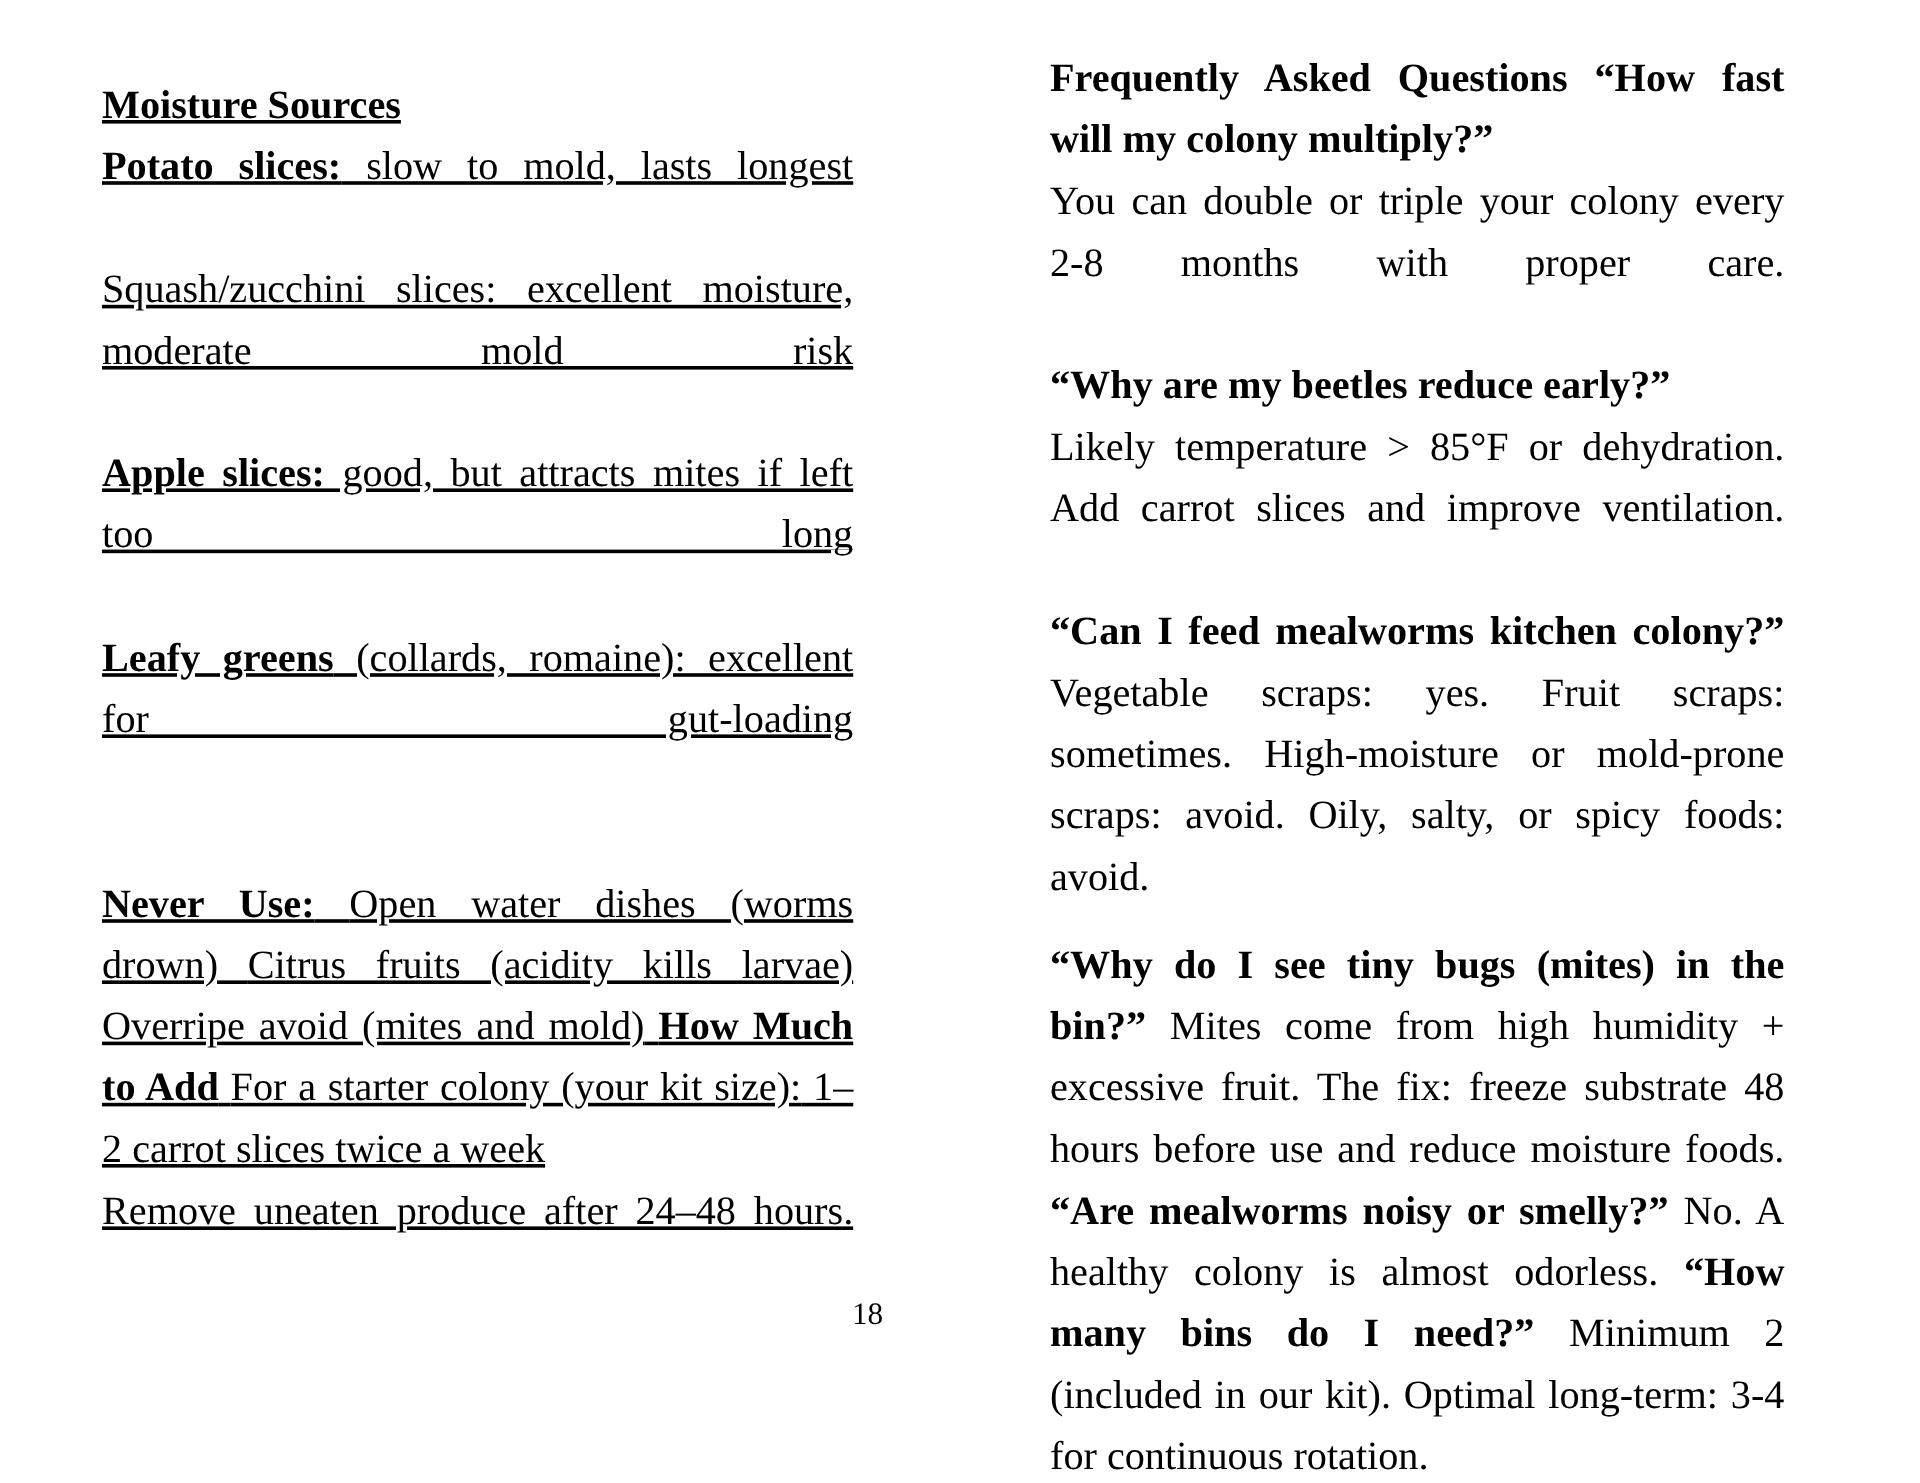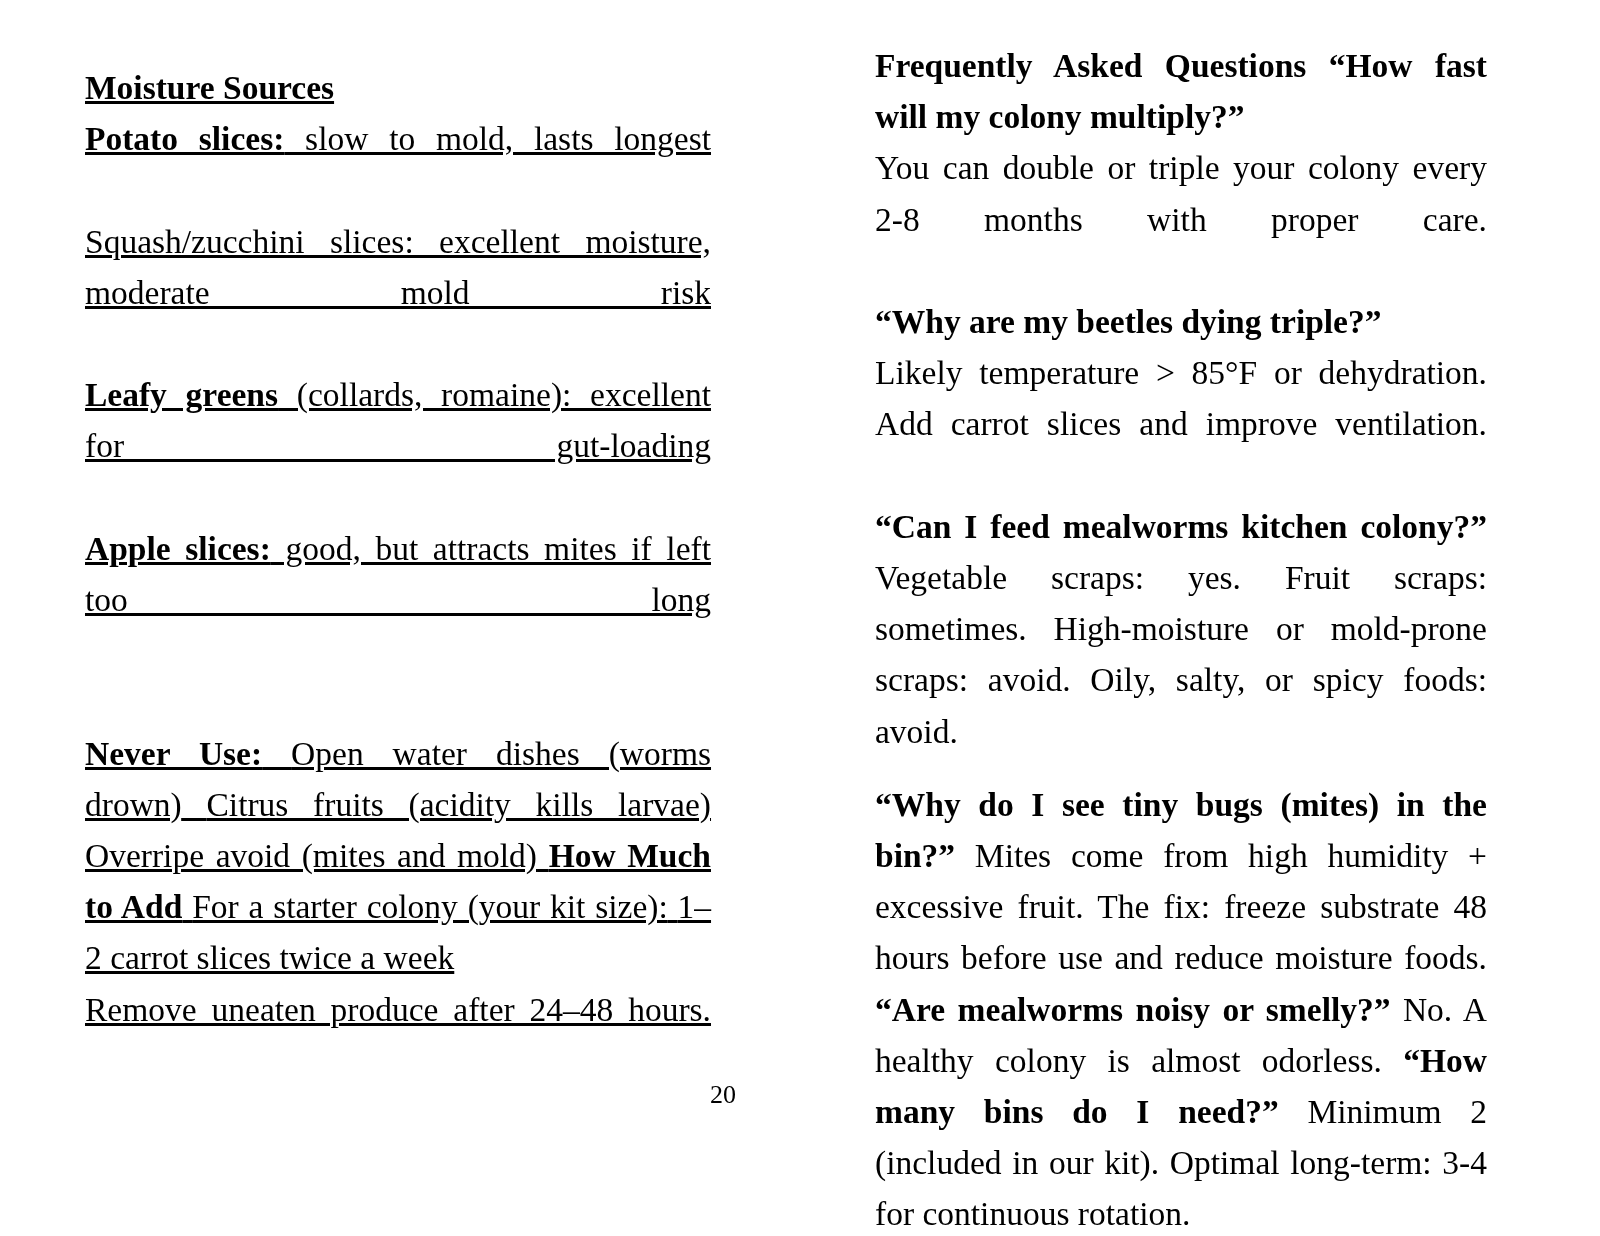--- a/index.html
+++ b/index.html
@@ -100,53 +100,53 @@
     <div class="col-body col-left-body">
 
       <p class="section-heading heading-gap-left noj">Moisture Sources</p>
 
       
 
       <p class="line"><span class="lead">Potato slices:</span><span> slow to mold, lasts longest</span></p>
 
       <p class="line"><span class="lead"></span><span>Squash/zucchini slices: excellent moisture, moderate mold risk</span></p>
 
+      <p class="line"><span class="lead">Apple slices:</span><span> good, but attracts mites if left too long</span></p>
+
       <p class="line"><span class="lead">Leafy greens</span><span> (collards, romaine): excellent for gut-loading</span></p>
-
-      <p class="line"><span class="lead">Apple slices:</span><span> good, but attracts mites if left too long</span></p>
 
       <div class="blank-line"></div>
 
       <p class="line noj lead">Never Use:</p>
 
       <p class="line noj">Open water dishes (worms drown)</p>
       <p class="line noj">Citrus fruits (acidity kills larvae)</p>
       <p class="line noj">Overripe avoid (mites and mold)</p>
 
       <p class="line noj lead">How Much to Add</p>
 
       <p class="line noj">For a starter colony (your kit size):</p>
       <p class="line noj">1–2 carrot slices twice a week</p>
       <p class="line">Remove uneaten produce after 24–48 hours.</p>
 
     </div>
 
-    <div class="folio folio-left">20</div>
+    <div class="folio folio-left">18</div>
   </div>
 
   <div class="page page-right">
 
     <div class="col-body col-right-body">
 
       <p class="section-heading heading-gap-right noj">Frequently Asked Questions</p>
 
       <p class="line noj q">“How fast will my colony multiply?”</p>
       <p class="line">You can double or triple your colony every 2-8 months with proper care.</p>
 
-      <p class="line noj q">“Why are my beetles dying triple?”</p>
+      <p class="line noj q">“Why are my beetles reduce early?”</p>
       <p class="line">Likely temperature &gt; 85°F or dehydration. Add carrot slices and improve ventilation.</p>
 
       <p class="line noj q">“Can I feed mealworms kitchen colony?”</p>
       <p class="line noj">Vegetable scraps: yes. Fruit scraps: sometimes. High-moisture or mold-prone scraps: avoid. Oily, salty, or spicy foods: avoid.</p>
 
       <div class="para-gap"></div>
 
       <p class="line noj q">“Why do I see tiny bugs (mites) in the bin?”</p>
       <p class="line noj">Mites come from high humidity + excessive fruit. The fix: freeze substrate 48 hours before use and reduce moisture foods.</p>
 

